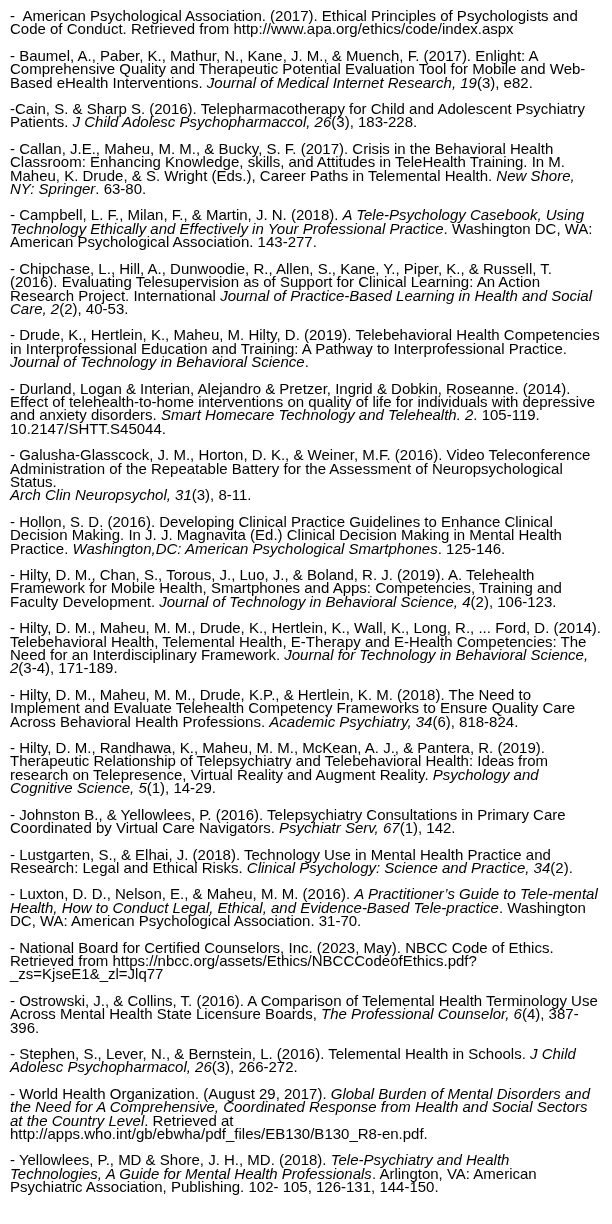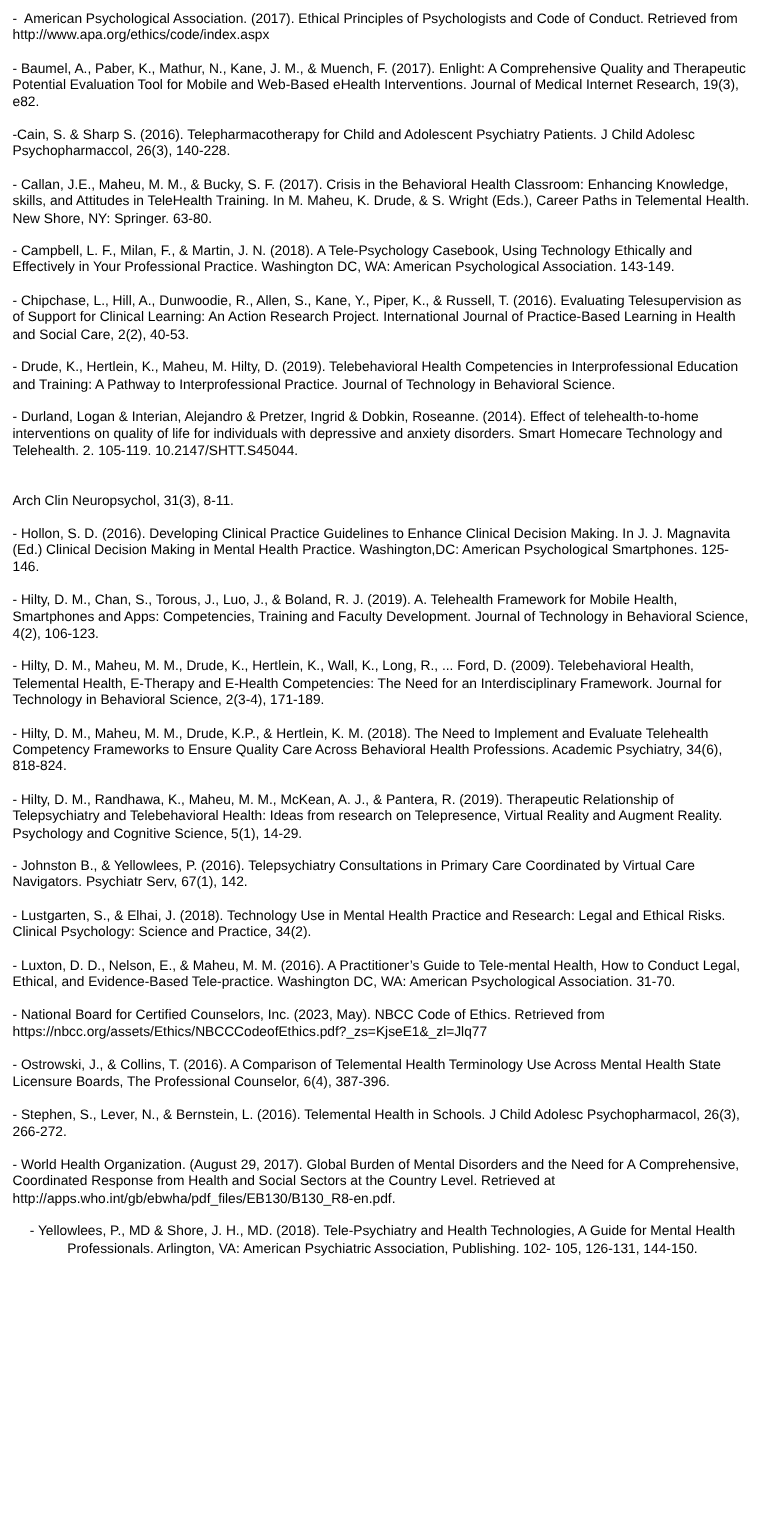--- a/index.html
+++ b/index.html
@@ -11,55 +11,55 @@
   .page {
     position: relative;
     width: 612px;
     height: 1224px;
     box-sizing: border-box;
     background: #ffffff;
     color: #000000;
     padding: 9px 10px 10px 10px;
     overflow: hidden;
     font-family: "Liberation Sans", "DejaVu Sans", sans-serif;
-    font-size: 11px;
+    font-size: 15px;
     line-height: 13.4px;
   }
   .ref {
     margin: 0 0 13px 0;
     white-space: pre-wrap;
     word-spacing: 0;
   }
   .ref:last-child {
     margin-bottom: 0;
-    text-align: center;
   }
   .it {
+    font-style: italic;
   }
   .rg {
     font-style: normal;
   }
 </style>
 </head>
 <body>
 
 <div class="page">
   <div>
       <p class="ref"><span class="rg">-  American Psychological Association. (2017). Ethical Principles of Psychologists and Code of Conduct. Retrieved from http://www.apa.org/ethics/code/index.aspx</span></p>
       <p class="ref"><span class="rg">- Baumel, A., Paber, K., Mathur, N., Kane, J. M., &amp; Muench, F. (2017). Enlight: A Comprehensive Quality and Therapeutic Potential Evaluation Tool for Mobile and Web-Based eHealth Interventions. </span><span class="it">Journal of Medical Internet Research, 19</span><span class="rg">(3), e82.</span></p>
-      <p class="ref"><span class="rg">-Cain, S. &amp; Sharp S. (2016). Telepharmacotherapy for Child and Adolescent Psychiatry Patients. </span><span class="it">J Child Adolesc Psychopharmaccol, 26</span><span class="rg">(3), 140-228.</span></p>
+      <p class="ref"><span class="rg">-Cain, S. &amp; Sharp S. (2016). Telepharmacotherapy for Child and Adolescent Psychiatry Patients. </span><span class="it">J Child Adolesc Psychopharmaccol, 26</span><span class="rg">(3), 183-228.</span></p>
       <p class="ref"><span class="rg">- Callan, J.E., Maheu, M. M., &amp; Bucky, S. F. (2017). Crisis in the Behavioral Health Classroom: Enhancing Knowledge, skills, and Attitudes in TeleHealth Training. In M. Maheu, K. Drude, &amp; S. Wright (Eds.), Career Paths in Telemental Health. </span><span class="it">New Shore, NY: Springer</span><span class="rg">. 63-80.</span></p>
-      <p class="ref"><span class="rg">- Campbell, L. F., Milan, F., &amp; Martin, J. N. (2018). </span><span class="it">A Tele-Psychology Casebook, Using Technology Ethically and Effectively in Your Professional Practice</span><span class="rg">. Washington DC, WA: American Psychological Association. 143-149.</span></p>
+      <p class="ref"><span class="rg">- Campbell, L. F., Milan, F., &amp; Martin, J. N. (2018). </span><span class="it">A Tele-Psychology Casebook, Using Technology Ethically and Effectively in Your Professional Practice</span><span class="rg">. Washington DC, WA: American Psychological Association. 143-277.</span></p>
       <p class="ref"><span class="rg">- Chipchase, L., Hill, A., Dunwoodie, R., Allen, S., Kane, Y., Piper, K., &amp; Russell, T. (2016). Evaluating Telesupervision as of Support for Clinical Learning: An Action Research Project. International </span><span class="it">Journal of Practice-Based Learning in Health and Social Care, 2</span><span class="rg">(2), 40-53.</span></p>
       <p class="ref"><span class="rg">- Drude, K., Hertlein, K., Maheu, M. Hilty, D. (2019). Telebehavioral Health Competencies in Interprofessional Education and Training: A Pathway to Interprofessional Practice. </span><span class="it">Journal of Technology in Behavioral Science</span><span class="rg">.</span></p>
       <p class="ref"><span class="rg">- Durland, Logan &amp; Interian, Alejandro &amp; Pretzer, Ingrid &amp; Dobkin, Roseanne. (2014). Effect of telehealth-to-home interventions on quality of life for individuals with depressive and anxiety disorders. </span><span class="it">Smart Homecare Technology and Telehealth. 2</span><span class="rg">. 105-119. 10.2147/SHTT.S45044.</span></p>
-      <p class="ref"><br><span class="it">Arch Clin Neuropsychol, 31</span><span class="rg">(3), 8-11.</span></p>
+      <p class="ref"><span class="rg">- Galusha-Glasscock, J. M., Horton, D. K., &amp; Weiner, M.F. (2016). Video Teleconference Administration of the Repeatable Battery for the Assessment of Neuropsychological Status.</span><br><span class="it">Arch Clin Neuropsychol, 31</span><span class="rg">(3), 8-11.</span></p>
       <p class="ref"><span class="rg">- Hollon, S. D. (2016). Developing Clinical Practice Guidelines to Enhance Clinical Decision Making. In J. J. Magnavita (Ed.) Clinical Decision Making in Mental Health Practice. </span><span class="it">Washington,DC: American Psychological Smartphones</span><span class="rg">. 125-146.</span></p>
       <p class="ref"><span class="rg">- Hilty, D. M., Chan, S., Torous, J., Luo, J., &amp; Boland, R. J. (2019). A. Telehealth Framework for Mobile Health, Smartphones and Apps: Competencies, Training and Faculty Development. </span><span class="it">Journal of Technology in Behavioral Science, 4</span><span class="rg">(2), 106-123.</span></p>
-      <p class="ref"><span class="rg">- Hilty, D. M., Maheu, M. M., Drude, K., Hertlein, K., Wall, K., Long, R., ... Ford, D. (2009). Telebehavioral Health, Telemental Health, E-Therapy and E-Health Competencies: The Need for an Interdisciplinary Framework. </span><span class="it">Journal for Technology in Behavioral Science, 2</span><span class="rg">(3-4), 171-189.</span></p>
+      <p class="ref"><span class="rg">- Hilty, D. M., Maheu, M. M., Drude, K., Hertlein, K., Wall, K., Long, R., ... Ford, D. (2014). Telebehavioral Health, Telemental Health, E-Therapy and E-Health Competencies: The Need for an Interdisciplinary Framework. </span><span class="it">Journal for Technology in Behavioral Science, 2</span><span class="rg">(3-4), 171-189.</span></p>
       <p class="ref"><span class="rg">- Hilty, D. M., Maheu, M. M., Drude, K.P., &amp; Hertlein, K. M. (2018). The Need to Implement and Evaluate Telehealth Competency Frameworks to Ensure Quality Care Across Behavioral Health Professions. </span><span class="it">Academic Psychiatry, 34</span><span class="rg">(6), 818-824.</span></p>
       <p class="ref"><span class="rg">- Hilty, D. M., Randhawa, K., Maheu, M. M., McKean, A. J., &amp; Pantera, R. (2019). Therapeutic Relationship of Telepsychiatry and Telebehavioral Health: Ideas from research on Telepresence, Virtual Reality and Augment Reality. </span><span class="it">Psychology and Cognitive Science, 5</span><span class="rg">(1), 14-29.</span></p>
       <p class="ref"><span class="rg">- Johnston B., &amp; Yellowlees, P. (2016). Telepsychiatry Consultations in Primary Care Coordinated by Virtual Care Navigators. </span><span class="it">Psychiatr Serv, 67</span><span class="rg">(1), 142.</span></p>
       <p class="ref"><span class="rg">- Lustgarten, S., &amp; Elhai, J. (2018). Technology Use in Mental Health Practice and Research: Legal and Ethical Risks. </span><span class="it">Clinical Psychology: Science and Practice, 34</span><span class="rg">(2).</span></p>
       <p class="ref"><span class="rg">- Luxton, D. D., Nelson, E., &amp; Maheu, M. M. (2016). </span><span class="it">A Practitioner’s Guide to Tele-mental Health, How to Conduct Legal, Ethical, and Evidence-Based Tele-practice</span><span class="rg">. Washington DC, WA: American Psychological Association. 31-70.</span></p>
       <p class="ref"><span class="rg">- National Board for Certified Counselors, Inc. (2023, May). NBCC Code of Ethics. Retrieved from https://nbcc.org/assets/Ethics/NBCCCodeofEthics.pdf?_zs=KjseE1&amp;_zl=Jlq77</span></p>
       <p class="ref"><span class="rg">- Ostrowski, J., &amp; Collins, T. (2016). A Comparison of Telemental Health Terminology Use Across Mental Health State Licensure Boards, </span><span class="it">The Professional Counselor, 6</span><span class="rg">(4), 387-396.</span></p>
       <p class="ref"><span class="rg">- Stephen, S., Lever, N., &amp; Bernstein, L. (2016). Telemental Health in Schools. </span><span class="it">J Child Adolesc Psychopharmacol, 26</span><span class="rg">(3), 266-272.</span></p>
       <p class="ref"><span class="rg">- World Health Organization. (August 29, 2017). </span><span class="it">Global Burden of Mental Disorders and the Need for A Comprehensive, Coordinated Response from Health and Social Sectors at the Country Level</span><span class="rg">. Retrieved at http://apps.who.int/gb/ebwha/pdf_files/EB130/B130_R8-en.pdf.</span></p>
       <p class="ref"><span class="rg">- Yellowlees, P., MD &amp; Shore, J. H., MD. (2018). </span><span class="it">Tele-Psychiatry and Health Technologies, A Guide for Mental Health Professionals</span><span class="rg">. Arlington, VA: American Psychiatric Association, Publishing. 102- 105, 126-131, 144-150.</span></p>

